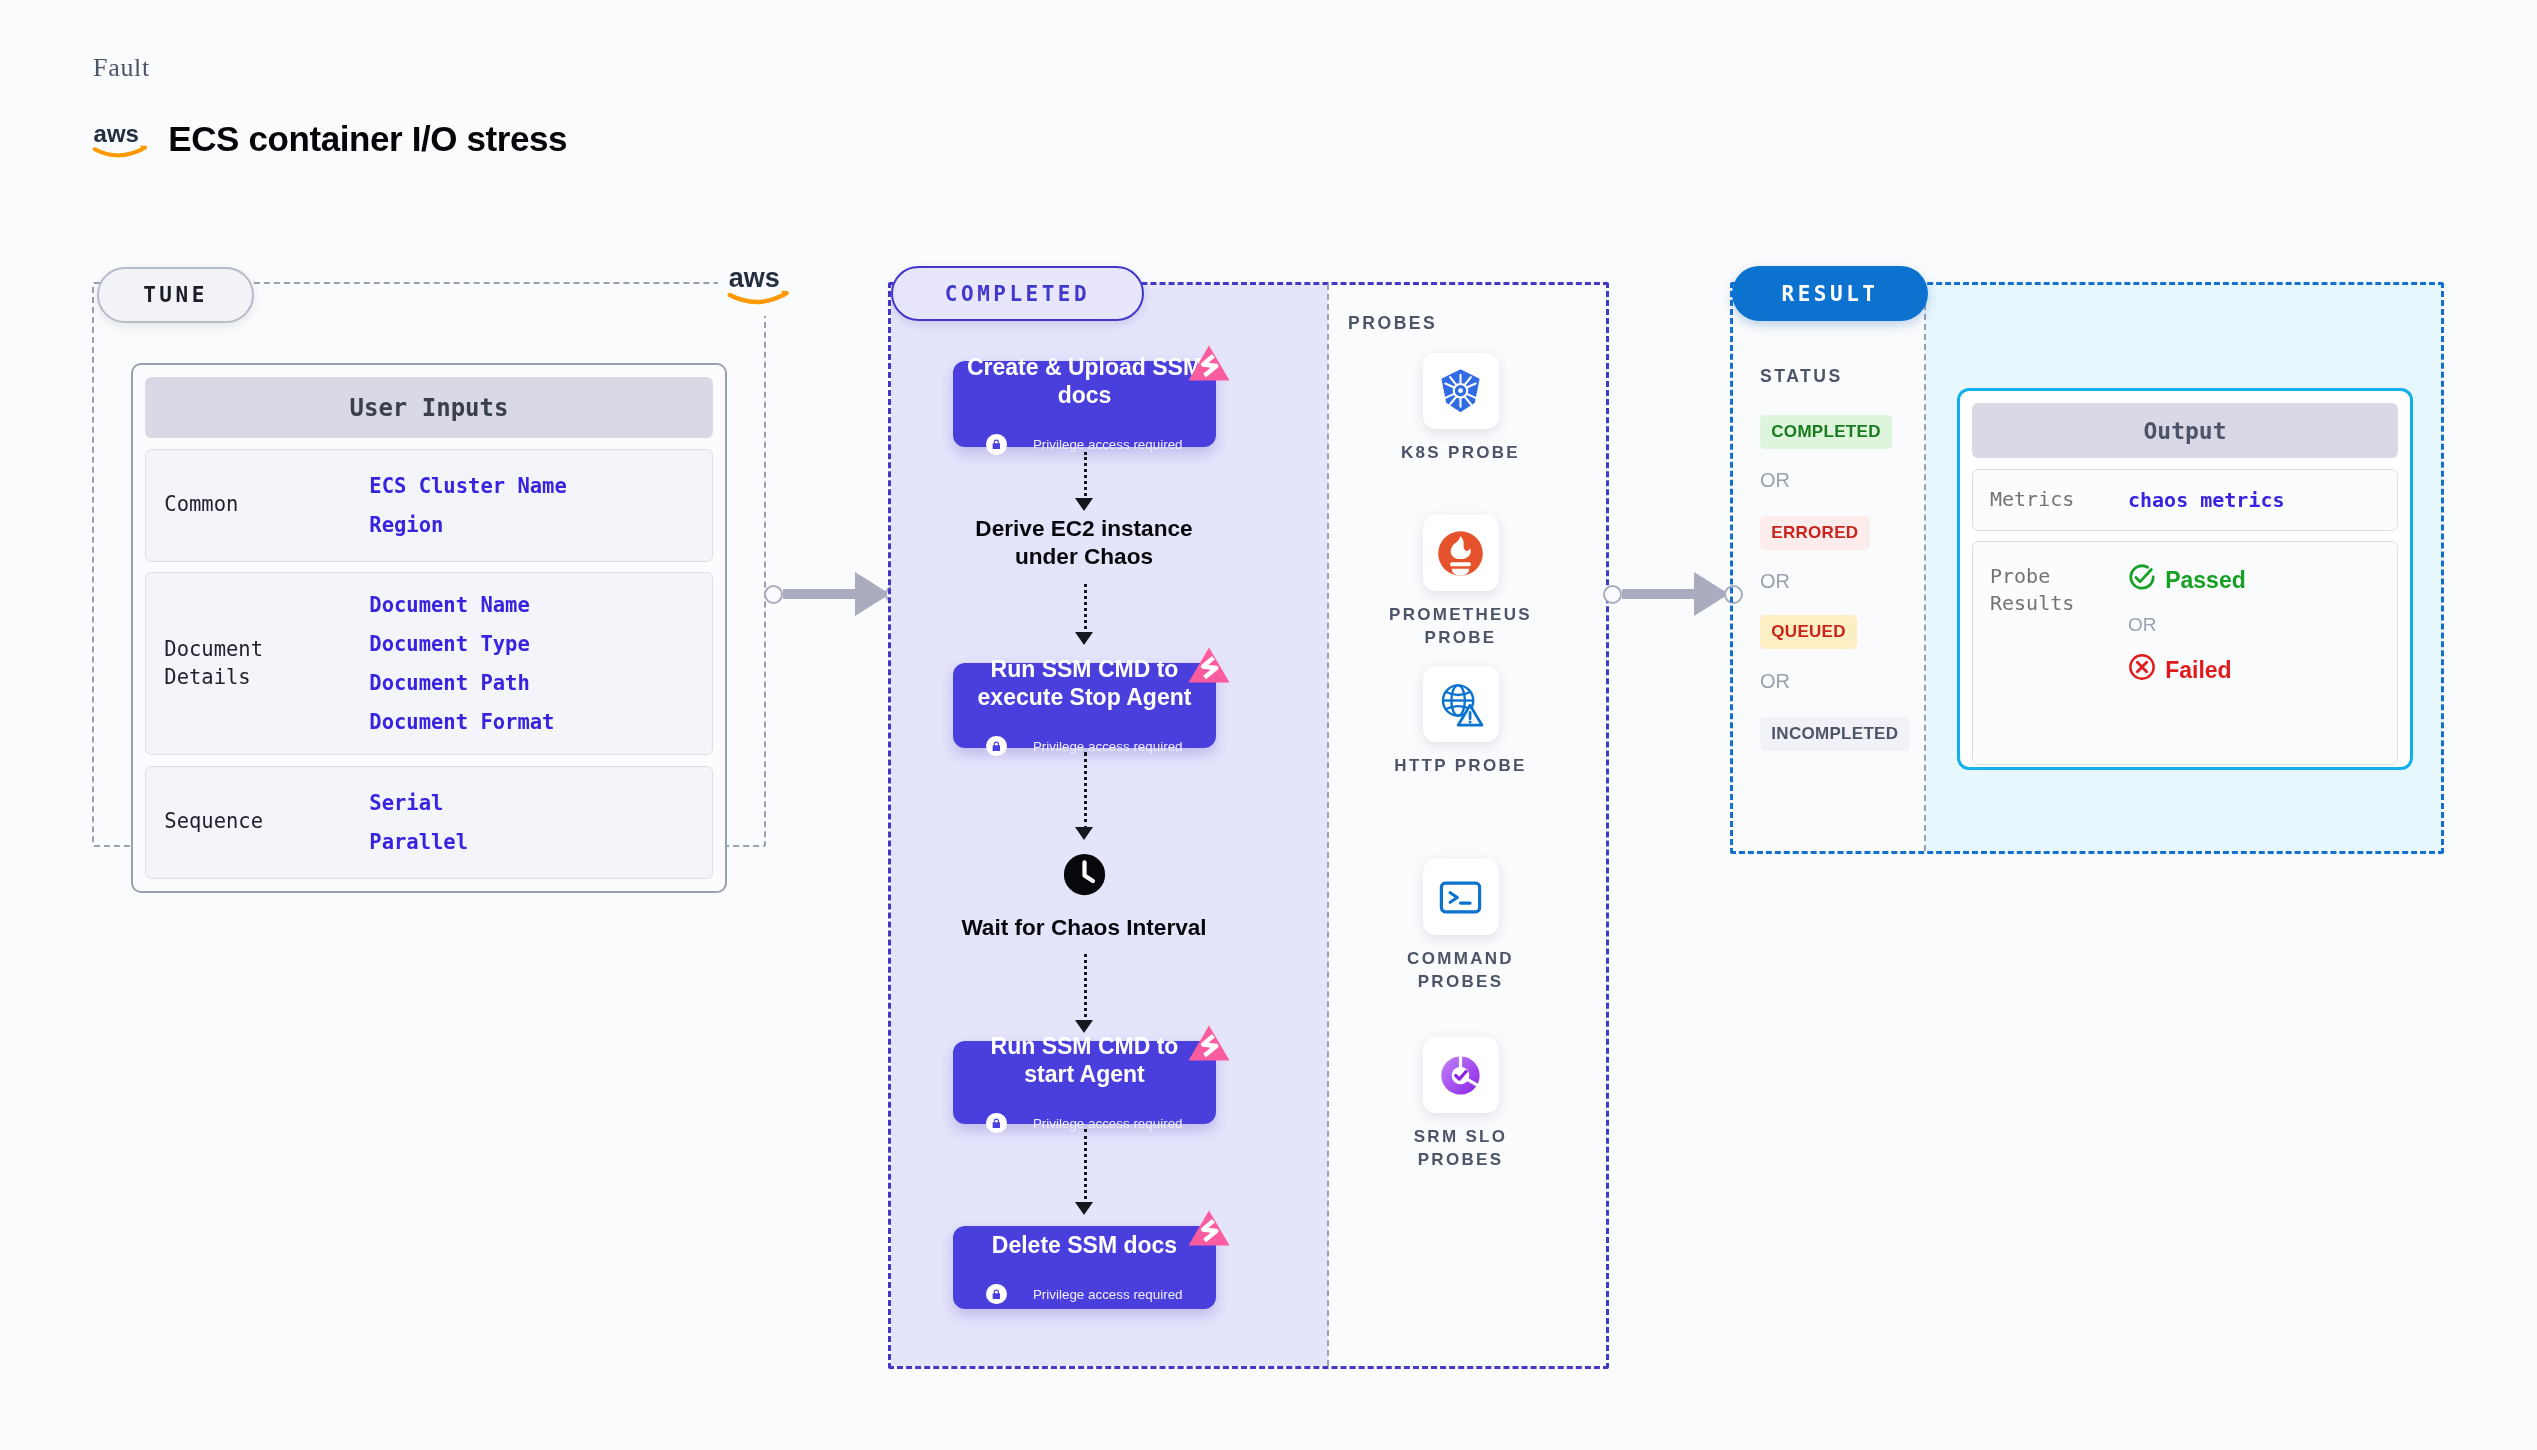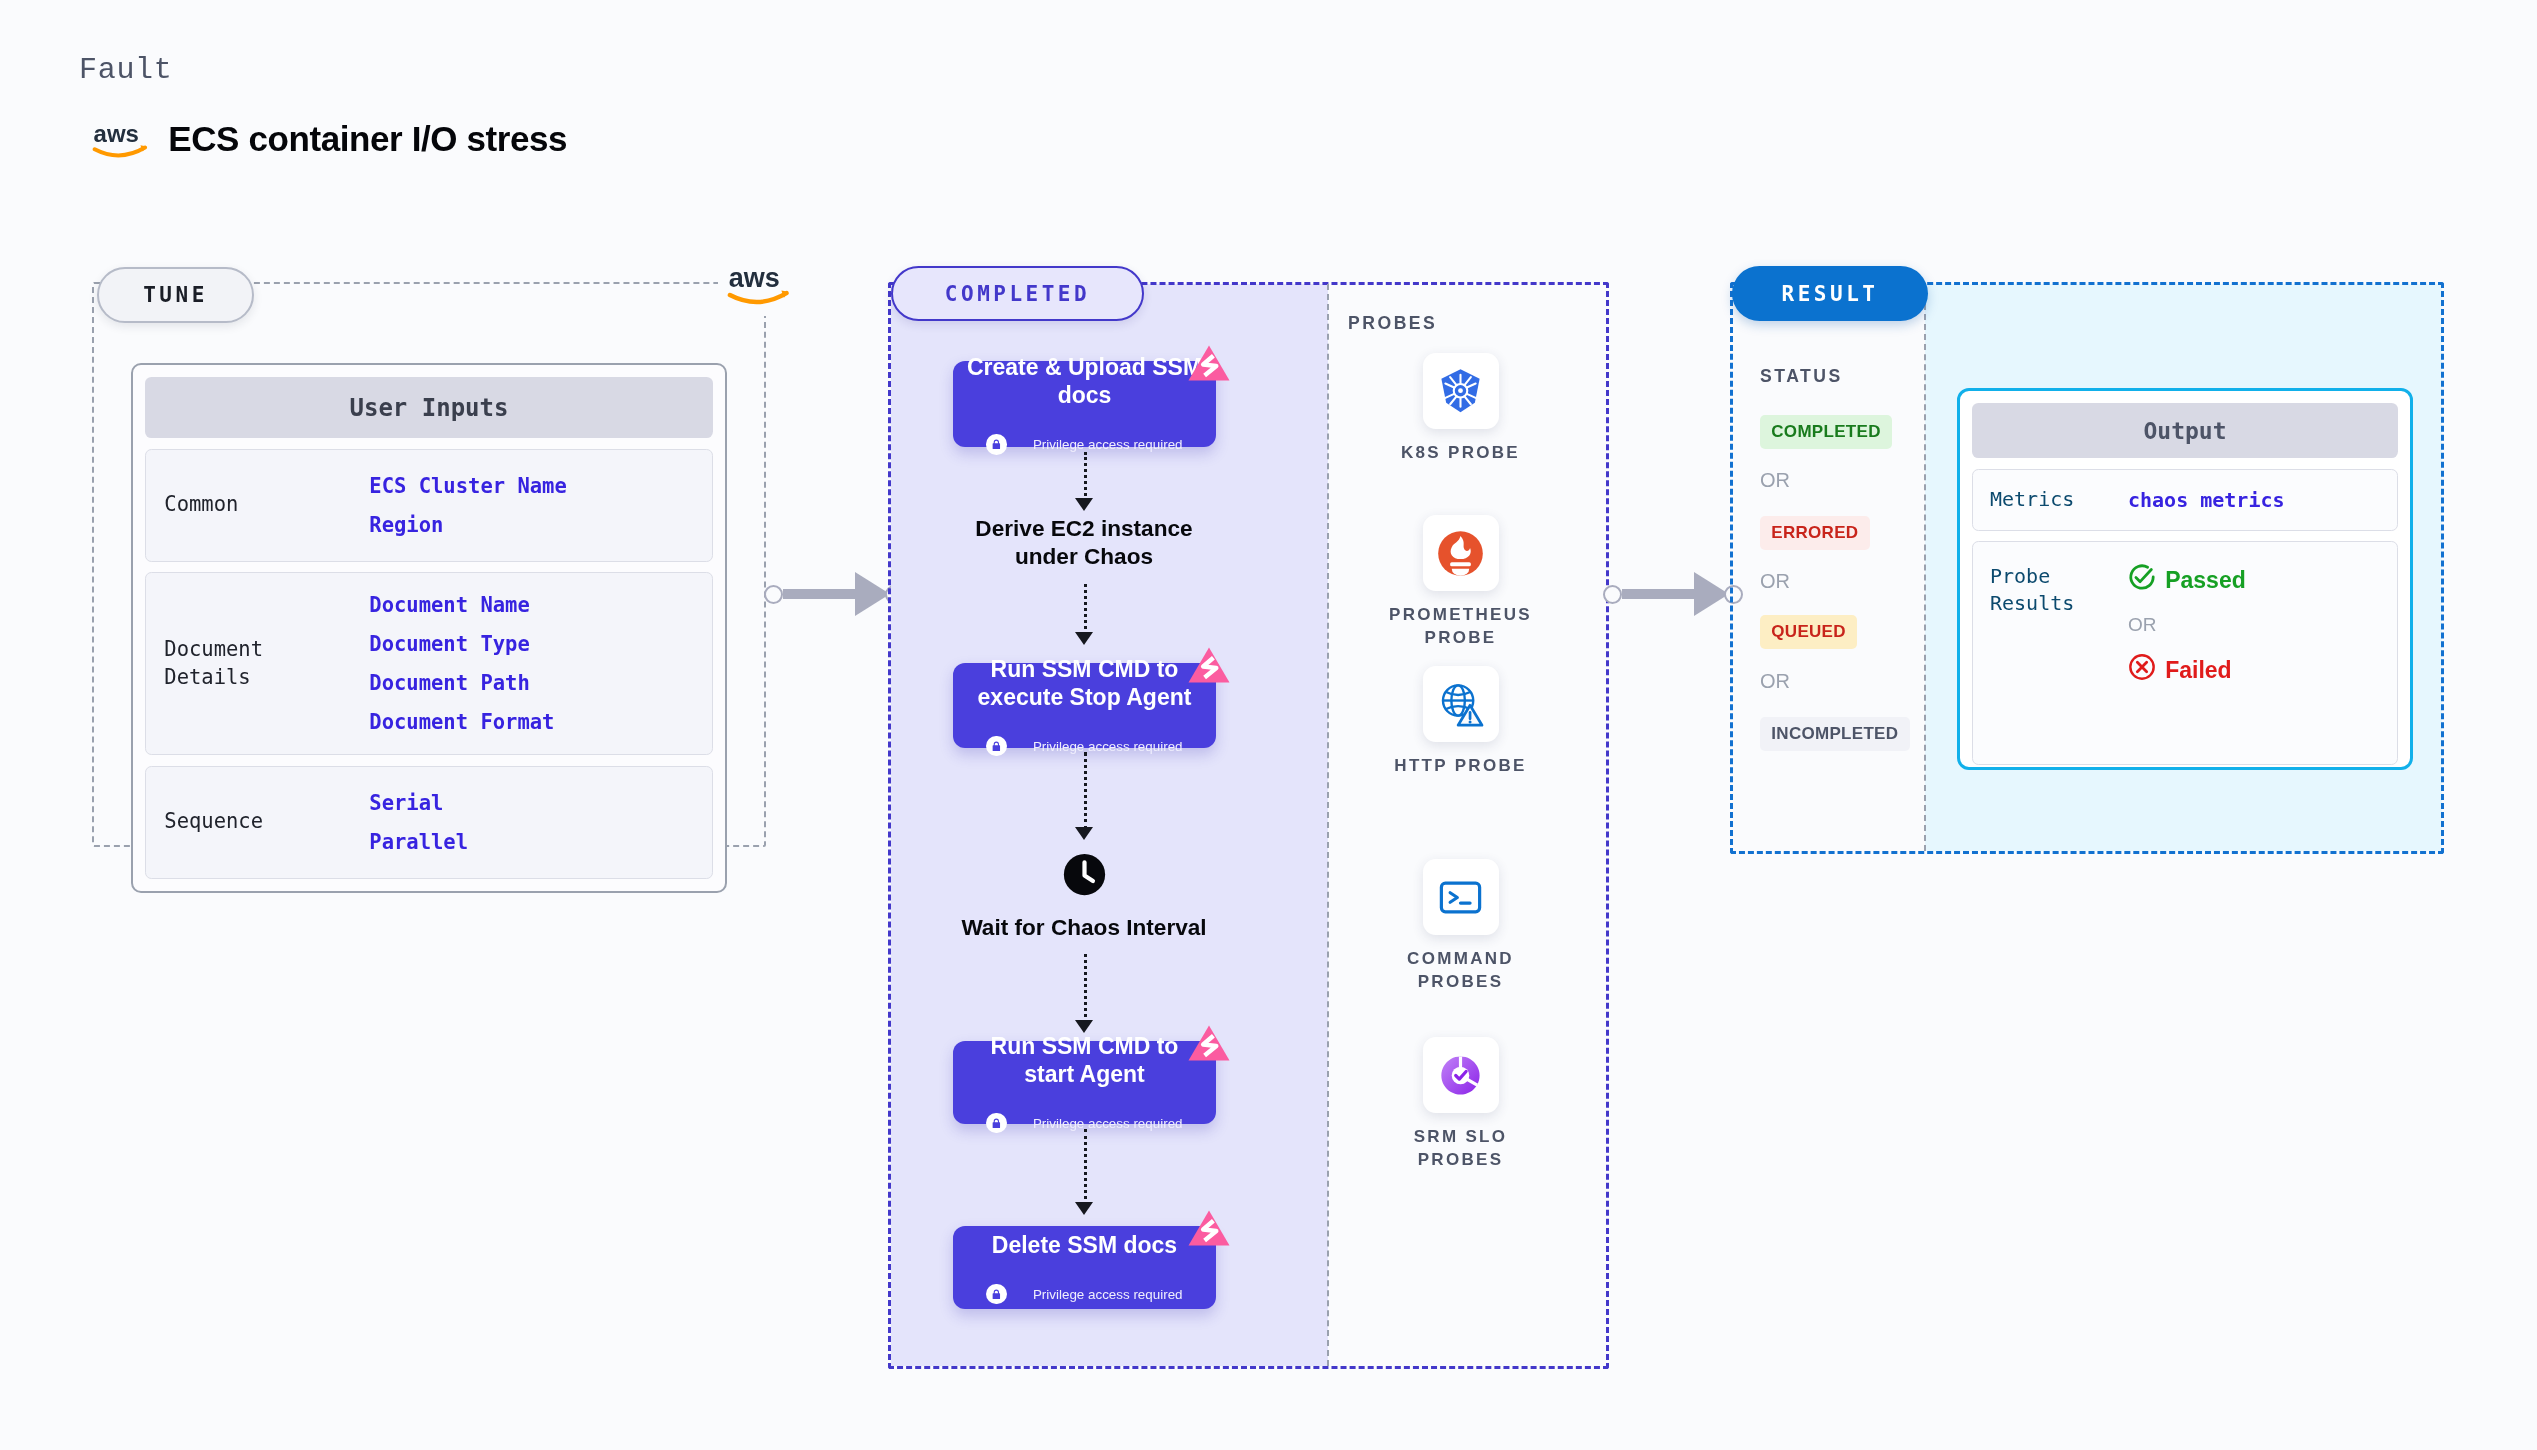--- a/index.html
+++ b/index.html
@@ -6,23 +6,23 @@
   body {
     width: 2538px; height: 1451px;
     background: #fafbfd;
     font-family: "Liberation Sans", sans-serif;
     position: relative;
     overflow: hidden;
   }
 
   
   #hdr-fault {
-    position: absolute; left: 79px; top: 53px;
-    font-family: Liberation Mono, monospace;
-    font-size: 30px; color: #4d5467; letter-spacing: 0.7px;
+    position: absolute; left: 93px; top: 53px;
+    font-family: Liberation Serif, serif;
+    font-size: 26px; color: #4d5467; letter-spacing: 0.7px;
   }
   #hdr-row { position: absolute; left: 92px; top: 119px; display: flex; align-items: center; gap: 18.3px; }
   #aws-logo-hdr { width: 58px; height: 40px; position: relative; }
   #hdr-title { font-size: 35px; font-weight: 700; color: #05060a; letter-spacing: -0.4px; }
   .dashed-box { position: absolute; border-style: dashed; border-radius: 2.1px; }
 
   .stage-badge {
     position: absolute; display: flex; align-items: center; justify-content: center;
     font-family: "DejaVu Sans Mono", monospace;
     font-weight: 700; letter-spacing: 3.5px; border-radius: 28px; z-index: 6;
@@ -119,21 +119,21 @@
      font-size: 17px; font-weight: 700; letter-spacing: 0.3px; }
   .st-or { position: absolute; font-size: 20px; color: #9aa1ae; }
 
   #output-card { position: absolute; left: 1957px; top: 388px; width: 456px; height: 382px;
      border: 3.5px solid #11b0ea; border-radius: 12px; background: #fff; padding: 12px; }
   #output-title { background: #d8d9e4; border-radius: 6.4px; height: 55px;
      display:flex; align-items:center; justify-content:center;
      font-family: "DejaVu Sans Mono", monospace; font-size: 23px; color: #4d5467; font-weight: 700; }
   .out-sec { margin-top: 10.6px; border: 1.4px solid #dcdee7; border-radius: 6.4px; background: #fbfcfe;
      display: flex; align-items: center; padding: 12.7px 0 12.7px 17px; }
-  .out-label { font-family:"DejaVu Sans Mono", monospace; font-size: 20px; color: #0c4a6e;
+  .out-label { font-family:"DejaVu Sans Mono", monospace; font-size: 20px; color: #737373;
      width: 138px; flex: none; line-height: 1.34; }
   .out-val { font-family:"DejaVu Sans Mono", monospace; font-size: 20px; color: #3723e0; font-weight:700; }
   .res-line { display: flex; align-items: center; gap: 9.2px; font-size: 23px; font-weight: 700; }
 
   
   .link-arrow { position: absolute; display: flex; align-items: center; }
   .link-dot { width: 19px; height: 19px; border-radius: 50%; background: #fafbfd;
      border: 2.8px solid #a9acbe; flex: none; }
   .link-bar { height: 10px; background: #a9acbe; flex: none; }
   .link-tip { width: 0; height: 0; border-top: 22.6px solid transparent;

